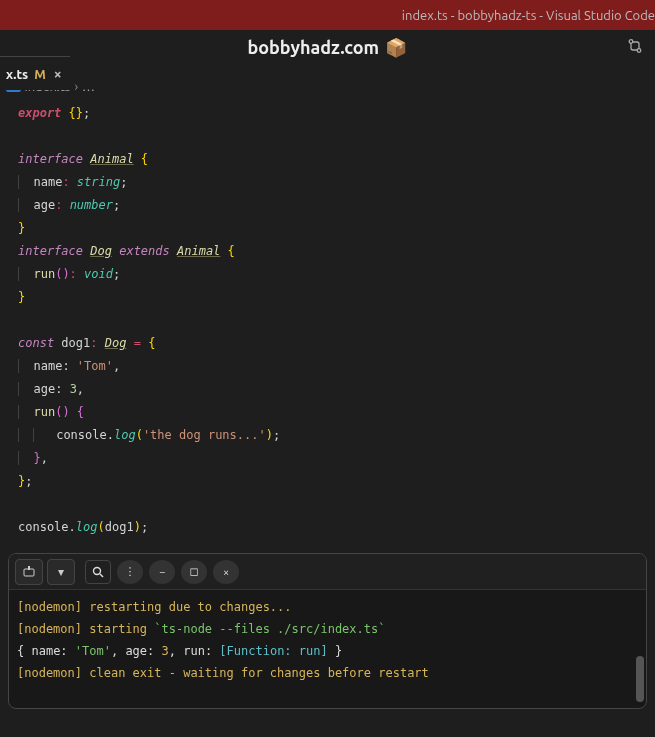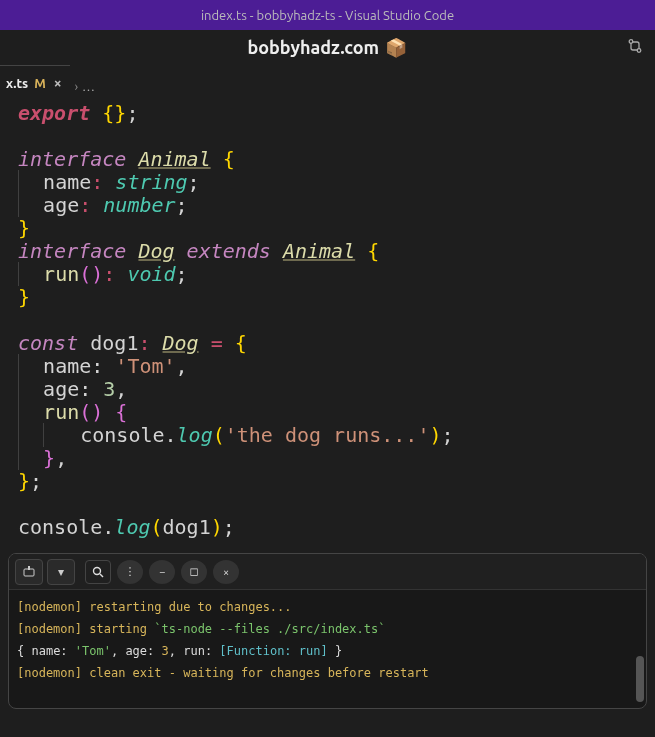--- a/index.html
+++ b/index.html
@@ -7,24 +7,24 @@
     width: 655px;
     height: 737px;
     background: #1e1e1e;
     font-family: "Segoe UI", Ubuntu, sans-serif;
     color: #ccc;
     overflow: hidden;
     font-size: 13px;
   }
   .titlebar {
     height: 30px;
-    background: #4c1d95;
-    display: flex;
-    align-items: center;
-    justify-content: center;
+    background: #7f1d1d;
+    display: flex;
+    align-items: center;
+    justify-content: flex-end;
     color: #bbb;
     font-size: 13px;
   }
   .banner {
     height: 34px;
     display: flex;
     align-items: center;
     justify-content: center;
     font-size: 18px;
     font-weight: 600;
@@ -35,21 +35,21 @@
   .banner .git-icon {
     position: absolute;
     right: 12px;
     color: #aaa;
   }
   .tabbar {
     height: 34px;
     background: #252526;
     display: flex;
     position: absolute;
-    top: 35px;
+    top: 26px;
     left: 0;
   }
   .tab {
     background: #1e1e1e;
     display: flex;
     align-items: center;
     padding: 0 8px 0 6px;
     border-top: 1px solid #444;
     height: 34px;
     font-size: 13px;
@@ -77,21 +77,21 @@
     font-size: 9px;
     font-weight: bold;
     padding: 1px 2px;
     border-radius: 2px;
     margin-right: 4px;
   }
   .breadcrumbs .sep { margin: 0 4px; color: #888; }
   .editor {
     padding: 4px 0 10px 18px;
     font-family: "Consolas","DejaVu Sans Mono",monospace;
-    font-size: 20px;
+    font-size: 12px;
     line-height: 23px;
     white-space: pre;
   }
   .tok-kw { color: #c586c0; font-style: italic; }
   .tok-kw-export { color: #c94f6d; font-style: italic; font-weight: 600; }
   .tok-type { color: #dcdcaa; font-style: italic; }
   .tok-type-u { text-decoration: underline; text-decoration-color: #6e6a4f; }
   .tok-builtin { color: #4ec9b0; font-style: italic; }
   .tok-punc { color: #d4d4d4; }
   .tok-brace { color: #ffd700; }

